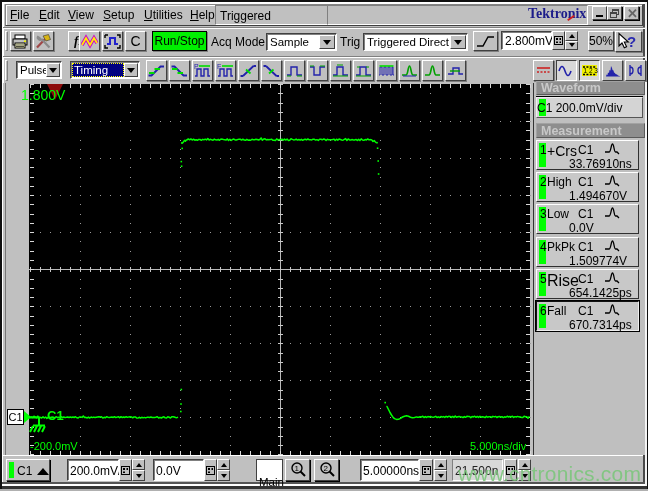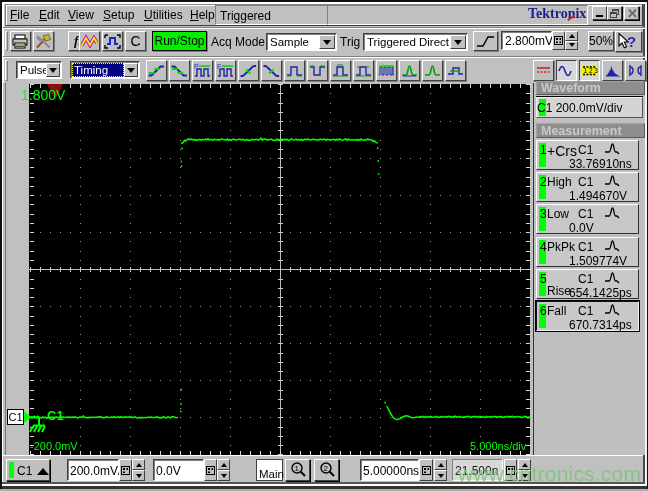--- a/index.html
+++ b/index.html
@@ -1359,21 +1359,21 @@
     <span style="position:absolute;left:10px;top:2px;font-size:12px">PkPk</span>
     <span style="position:absolute;left:41px;top:2px;font-size:12px">C1</span>
     <span style="position:absolute;left:67px;top:1px"><svg width="18" height="14" viewBox="0 0 18 14" style="vertical-align:-2px">
         <path d="M1 10 L5 10 C7 10 7 2 8.5 2 C10 2 10 10 11.5 10 L13 10 L15 12" stroke="#000" fill="none" stroke-width="1.3"></path>
       </svg></span>
     <span style="position:absolute;left:32px;top:16px;font-size:12px">1.509774V</span>
   </div>
 <div class="abs meas" style="left:536px;top:269px;width:103px;height:30px">
     <div class="gstripe"></div>
     <span style="position:absolute;left:3px;top:2px;font-size:12px;z-index:2">5</span>
-    <span style="position:absolute;left:10px;top:14px;font-size:12px">Rise</span>
+    <span style="position:absolute;left:10px;top:2px;font-size:16px">Rise</span>
     <span style="position:absolute;left:41px;top:2px;font-size:12px">C1</span>
     <span style="position:absolute;left:67px;top:1px"><svg width="18" height="14" viewBox="0 0 18 14" style="vertical-align:-2px">
         <path d="M1 10 L5 10 C7 10 7 2 8.5 2 C10 2 10 10 11.5 10 L13 10 L15 12" stroke="#000" fill="none" stroke-width="1.3"></path>
       </svg></span>
     <span style="position:absolute;left:32px;top:16px;font-size:12px">654.1425ps</span>
   </div>
 <div class="abs measp" style="left:536px;top:301px;width:103px;height:30px">
     <div class="gstripe"></div>
     <span style="position:absolute;left:3px;top:2px;font-size:12px;z-index:2">6</span>
     <span style="position:absolute;left:10px;top:2px;font-size:12px">Fall</span>
@@ -1421,21 +1421,21 @@
   </div>
 <div class="spin" style="left:217px;top:459px;height:22px">
     <div class="u">
       <div class="sa sau"></div>
     </div>
     <div class="d">
       <div class="sa sad"></div>
     </div>
   </div>
 <div class="abs" style="left:256px;top:459px;width:27px;height:22px;background:#fff;border:1px solid #404040">
-    <span style="position:absolute;left:2px;top:8px;font-size:11.5px">Main</span>
+    <span style="position:absolute;left:2px;top:16px;font-size:11.5px">Main</span>
   </div>
 <div class="abs btn" style="left:285px;top:459px;width:25px;height:22px;display:flex;align-items:center;justify-content:center">
     <svg width="20" height="18" viewBox="0 0 20 18">
       <circle cx="9" cy="7" r="5" fill="none" stroke="#000" stroke-width="1.4"></circle>
       <path d="M12.5 10.5 L17 15" stroke="#000" stroke-width="2"></path>
       <text x="6.5" y="10" font-size="8" font-family="Liberation Sans">1</text>
     </svg>
   </div>
 <div class="abs btn" style="left:314px;top:459px;width:25px;height:22px;display:flex;align-items:center;justify-content:center">
     <svg width="20" height="18" viewBox="0 0 20 18">

